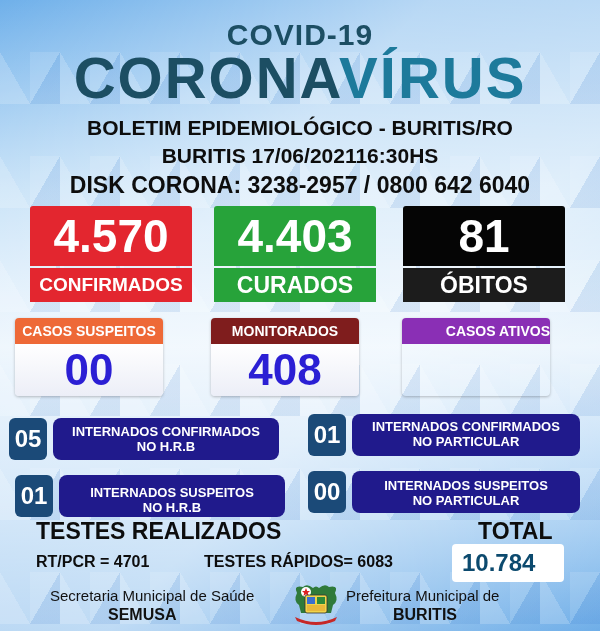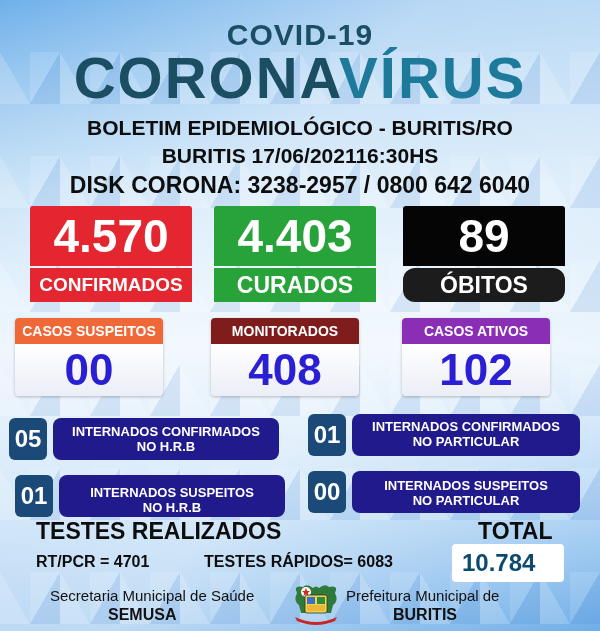--- a/index.html
+++ b/index.html
@@ -28,30 +28,30 @@
   .date { top: 144px; font-size: 21px; font-weight: 900; color: #0d0d0d; }
   .date span + span { }
   .disk { top: 172px; font-size: 23px; font-weight: 900; color: #0d0d0d; }
 
   .bigbox { position: absolute; top: 206px; width: 162px; height: 121px; border-radius: 3px; overflow: hidden; }
   .bigbox .num { height: 60px; color: #fff; font-weight: 900; font-size: 46px; text-align: center; line-height: 60px; }
   .bigbox .lbl { height: 34px; margin-top: 2px; color: #fff; font-weight: 900; font-size: 19px; text-align: center; line-height: 34px; }
   .red .num, .red .lbl { background: #e3262f; }
   .green .num, .green .lbl { background: #27a33a; }
   .black .num { background: #050505; }
-  .black .lbl { background: #1c1c1c; border-radius: 12px; }
+  .black .lbl { background: #1c1c1c; }
   .green .lbl { font-size: 23px; }
   .black .lbl { font-size: 23px; }
 
   .midbox { position: absolute; top: 318px; width: 148px; height: 78px; border-radius: 4px; overflow: hidden; box-shadow: 0 1px 3px rgba(0,0,0,0.25); }
   .midbox .head { height: 26px; color: #fff; font-weight: 900; font-size: 14px; text-align: center; line-height: 26px; }
   .midbox .val { height: 52px; background: linear-gradient(#fff, #eceef7); color: #2b1fd4; font-weight: 900; font-size: 44px; text-align: center; line-height: 52px; }
   .orange .head { background: #ee6937; }
   .teal .head { background: #7f1d1d; }
-  .purple .head { background: #8a2fb5; }
+  .purple .head { background: #8a2fb5; text-align: right; }
 
   .hosp { position: absolute; height: 42px; }
   .hosp .n { position: absolute; left: 0; top: 0; width: 38px; height: 42px; background: #1b4a78; border-radius: 6px; color: #fff; font-weight: 900; font-size: 24px; line-height: 42px; text-align: center; }
   .hosp .t { position: absolute; left: 44px; top: 0; height: 42px; background: #201a8c; border-radius: 8px; color: #fff; font-weight: 900; font-size: 13px; line-height: 15px; text-align: center; padding-top: 6px; }
 
   .testes { top: 518px; left: 36px; font-size: 23px; font-weight: 900; color: #0d0d0d; }
   .total-lbl { top: 518px; left: 478px; font-size: 23px; font-weight: 900; color: #0d0d0d; }
   .rtpcr { top: 553px; left: 36px; font-size: 16px; font-weight: 900; color: #0d0d0d; }
   .rapidos { top: 553px; left: 204px; font-size: 16px; font-weight: 900; color: #0d0d0d; }
   .total-box { top: 544px; left: 452px; width: 112px; height: 38px; background: #fff; border-radius: 4px; }
@@ -80,35 +80,34 @@
 
 <div class="bigbox red" style="left:30px">
   <div class="num">4.570</div>
   <div class="lbl">CONFIRMADOS</div>
 </div>
 <div class="bigbox green" style="left:214px">
   <div class="num">4.403</div>
   <div class="lbl">CURADOS</div>
 </div>
 <div class="bigbox black" style="left:403px">
-  <div class="num">89</div>
+  <div class="num">81</div>
   <div class="lbl">ÓBITOS</div>
 </div>
 
 <div class="midbox orange" style="left:15px">
   <div class="head">CASOS SUSPEITOS</div>
   <div class="val">00</div>
 </div>
 <div class="midbox teal" style="left:211px">
   <div class="head">MONITORADOS</div>
   <div class="val">408</div>
 </div>
 <div class="midbox purple" style="left:402px">
   <div class="head">CASOS ATIVOS</div>
-  <div class="val">102</div>
 </div>
 
 <div class="hosp" style="left:9px; top:418px; width:270px">
   <div class="n">05</div>
   <div class="t" style="width:226px">
     <div>INTERNADOS CONFIRMADOS</div>
     <div>NO H.R.B</div>
   </div>
 </div>
 <div class="hosp" style="left:308px; top:414px; width:272px">

